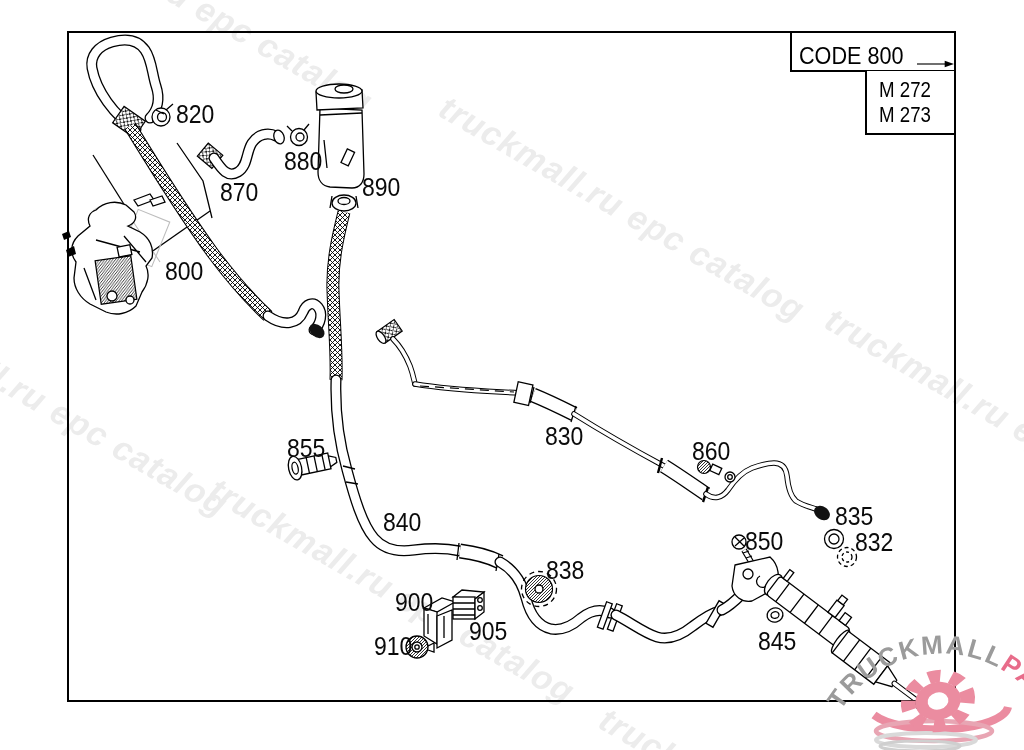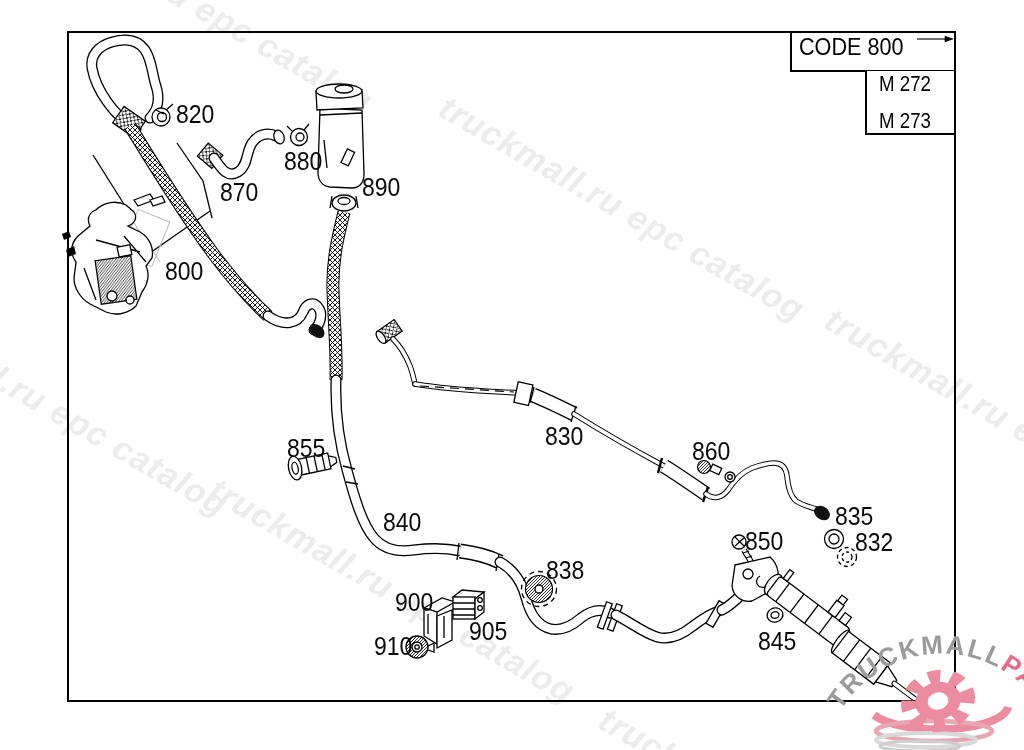--- a/index.html
+++ b/index.html
@@ -15,31 +15,31 @@
     letter-spacing:1px;z-index:1;user-select:none;
   }
   
   svg.diagram{position:absolute;left:0;top:0;z-index:2;}
   
   .frame{position:absolute;left:67px;top:31px;width:889px;height:671px;
     border:2px solid #000;box-sizing:border-box;z-index:3;background:transparent;pointer-events:none;}
   .code-box{
     position:absolute;left:790px;top:31px;width:166px;height:41px;
     border:2px solid #000;box-sizing:border-box;background:#fff;z-index:4;
-    display:flex;align-items:flex-start;padding-left:7px;
+    display:flex;align-items:flex-end;padding-left:7px;
   }
   .code-box .code-text{
     font-size:24px;color:#000;transform:scaleX(.9);transform-origin:left center;
     white-space:nowrap;
   }
   .code-box svg{margin-left:2px;}
   .engine-box{
     position:absolute;left:865px;top:71px;width:91px;height:64px;
     border:2px solid #000;border-top:none;box-sizing:border-box;background:#fff;z-index:4;
-    display:flex;flex-direction:column;justify-content:space-between;padding-left:12px;
+    display:flex;flex-direction:column;justify-content:center;padding-left:12px;
   }
   .engine-box span{
     font-size:22px;color:#000;line-height:25px;transform:scaleX(.85);
     transform-origin:left center;white-space:nowrap;
   }
   
   .labels-layer{position:absolute;left:0;top:0;width:1024px;height:750px;z-index:5;pointer-events:none;}
   .plabel{
     position:absolute;font-size:25px;color:#0a0a0a;line-height:1;
     transform:scaleX(.92);transform-origin:left top;letter-spacing:0px;

